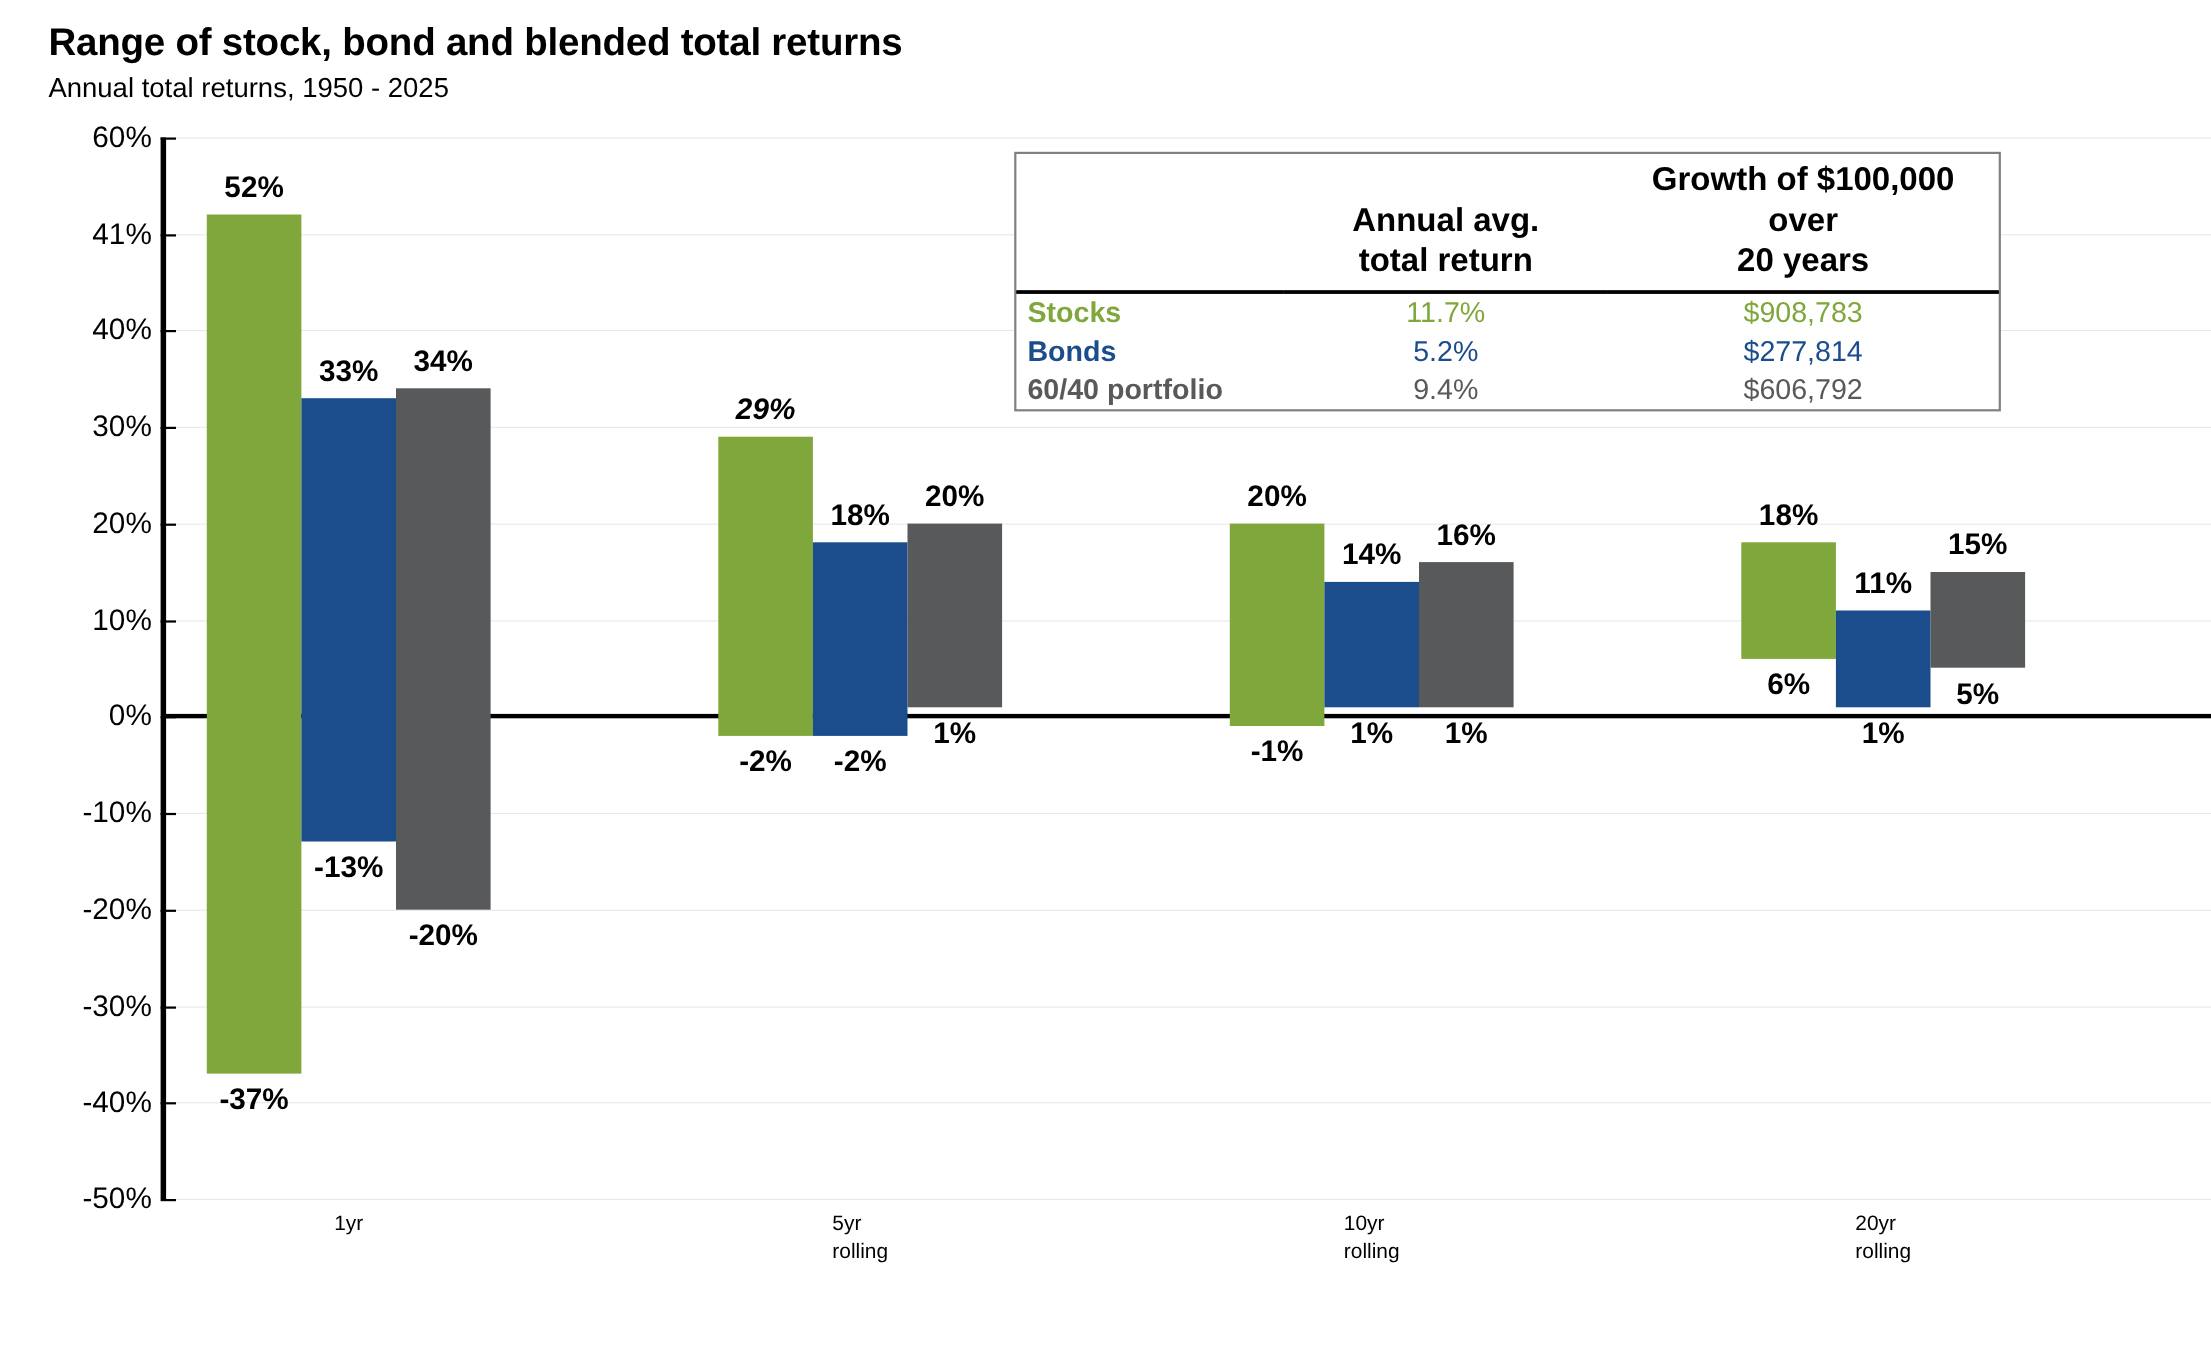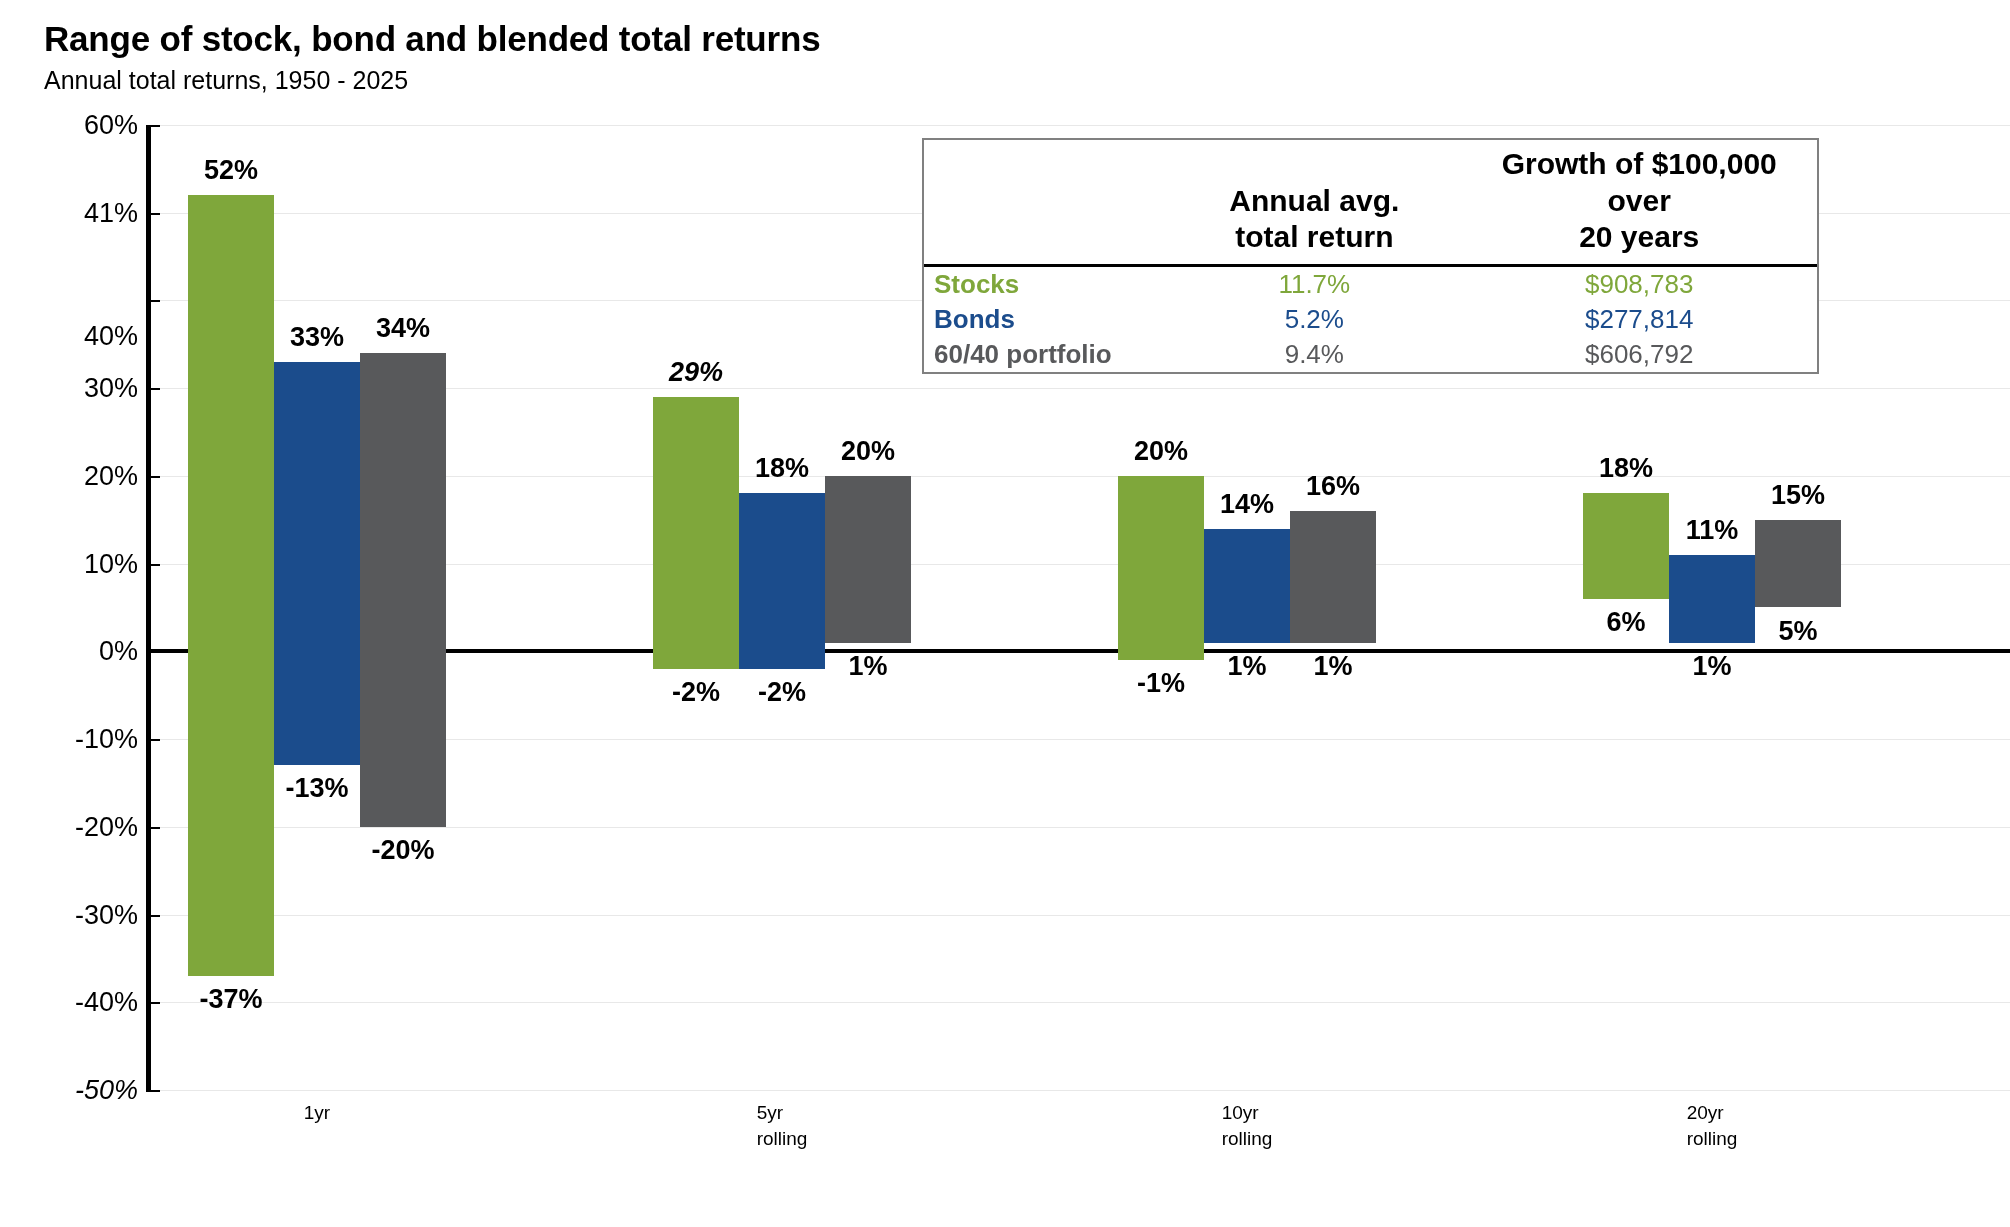--- a/index.html
+++ b/index.html
@@ -164,30 +164,30 @@
 <body>
 
 <div id="header">
   <div id="chart-title">Range of stock, bond and blended total returns</div>
   <div id="chart-subtitle">Annual total returns, 1950 - 2025</div>
 </div>
 
 <div id="y-axis">
     <div class="ylabel" style="top: 0px;">60%</div>
     <div class="ylabel" style="top: 87.7273px;">41%</div>
-    <div class="ylabel" style="top: 175.455px; margin-top: 36px;">40%</div>
+    <div class="ylabel" style="top: 175.455px;">40%</div>
     <div class="ylabel" style="top: 263.182px;">30%</div>
     <div class="ylabel" style="top: 350.909px;">20%</div>
     <div class="ylabel" style="top: 438.636px;">10%</div>
     <div class="ylabel" style="top: 526.364px;">0%</div>
     <div class="ylabel" style="top: 614.091px;">-10%</div>
     <div class="ylabel" style="top: 701.818px;">-20%</div>
     <div class="ylabel" style="top: 789.545px;">-30%</div>
     <div class="ylabel" style="top: 877.273px;">-40%</div>
-    <div class="ylabel" style="top: 965px; font-style: italic;">-50%</div>
+    <div class="ylabel" style="top: 965px;">-50%</div>
   </div>
 
 <div id="plot">
   <div id="y-axis-line"></div>
 <div class="gridline" style="top: 0px;"></div>
     <div class="ytick-mark" style="top: 0px;"></div>
     <div class="gridline" style="top: 87.7273px;"></div>
     <div class="ytick-mark" style="top: 87.7273px;"></div>
     <div class="gridline" style="top: 175.455px;"></div>
     <div class="ytick-mark" style="top: 175.455px;"></div>

